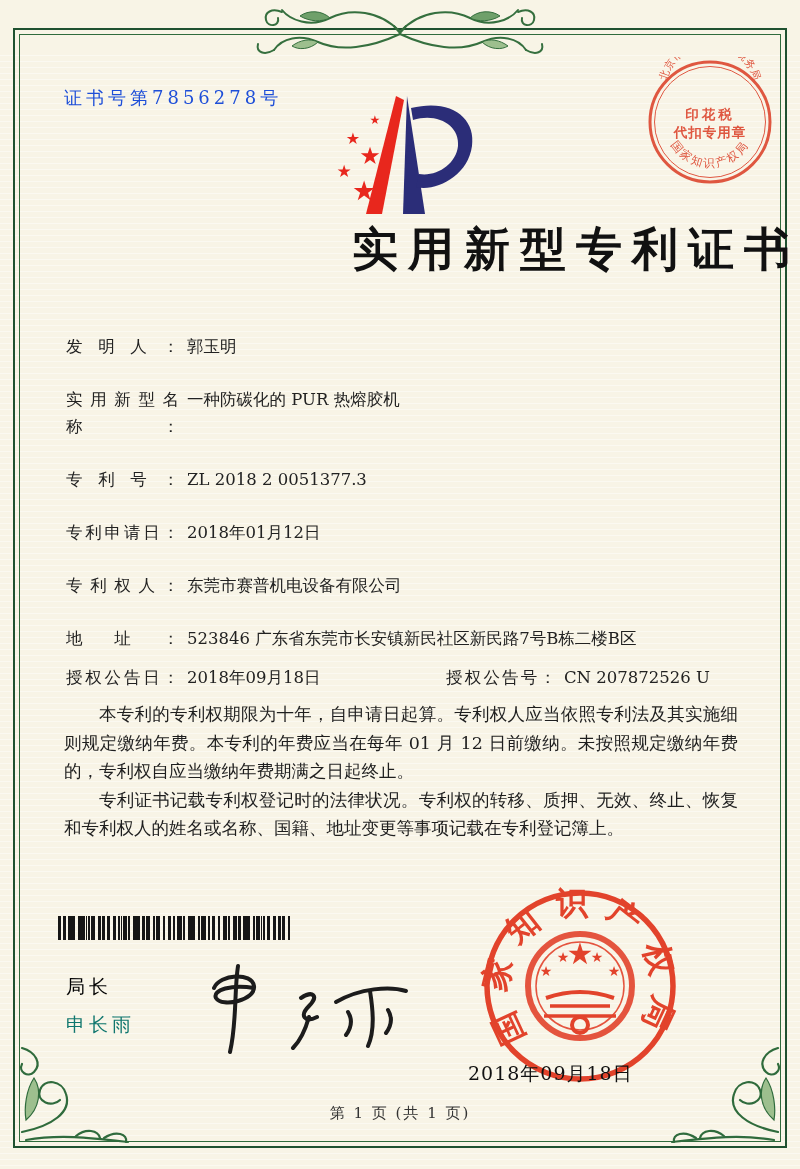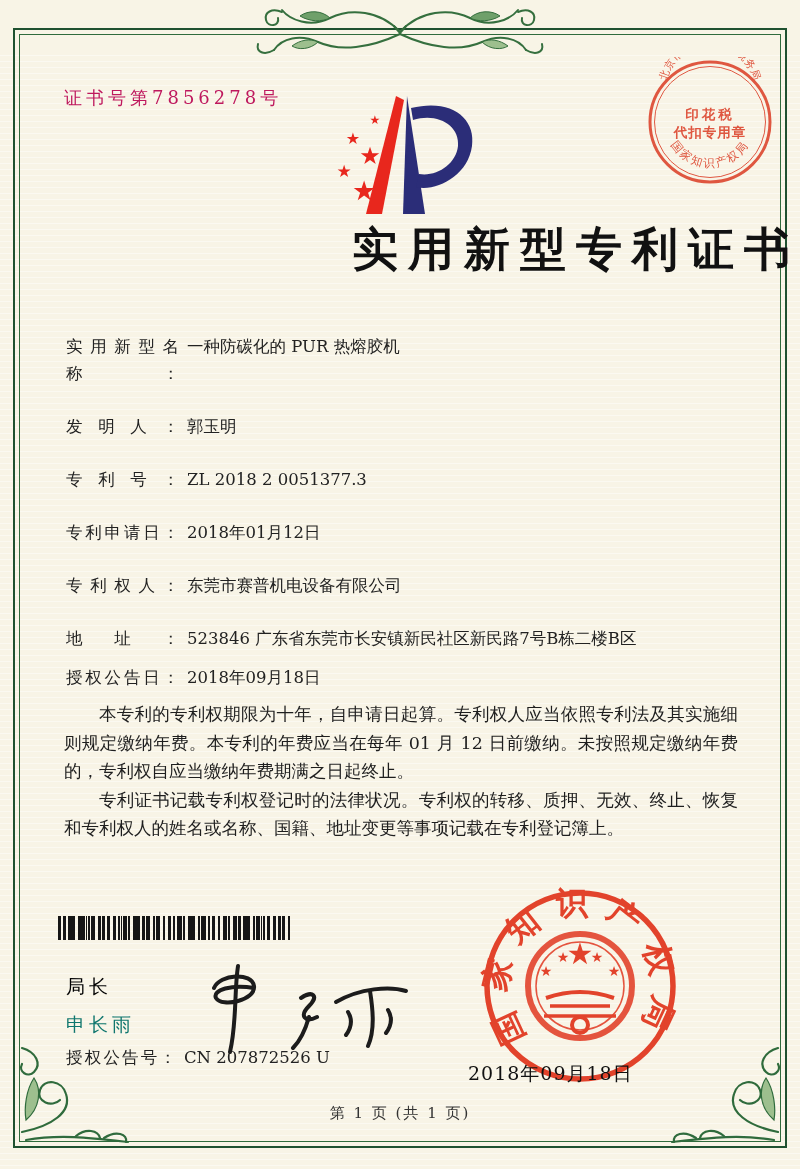--- a/index.html
+++ b/index.html
@@ -25,34 +25,34 @@
     position:absolute;left:13px;right:13px;top:28px;bottom:21px;
     border:2.6px solid #1f5130;z-index:1;pointer-events:none;
   }
   .frame-inner{
     position:absolute;left:19px;right:19px;top:34px;bottom:27px;
     border:1px solid #2f6b3c;z-index:1;pointer-events:none;
   }
   .ornament{z-index:2;}
   
   .content{z-index:3;}
-  .cert-no{left:64px;top:86px;font-size:18px;letter-spacing:4px;color:#be185d;}
+  .cert-no{left:64px;top:86px;font-size:18px;letter-spacing:4px;color:#1d4ed8;}
   .title{
     left:0;right:0;top:219px;text-align:right;
     font-size:46px;font-weight:bold;letter-spacing:10px;color:#111;
   }
   .fields{left:66px;top:333px;width:672px;font-size:16.5px;}
   .row{display:flex;line-height:27px;margin-bottom:26px;}
   .flabel{
     display:inline-block;width:113px;flex:0 0 113px;
     text-align:justify;text-align-last:justify;color:#222;
   }
   .fvalue{flex:1;padding-left:8px;color:#222;}
   .row.addr{margin-bottom:12px;}
-  .grant{display:flex;flex-direction:column;}
+  .grant{display:flex;}
   .grant .pair{display:flex;}
   .grant .pair.left{width:380px;flex:0 0 380px;}
   .grant .pair.right .flabel{width:110px;flex:0 0 110px;}
   .paras{left:64px;top:700px;width:674px;font-size:17.5px;line-height:28.5px;
     text-align:justify;color:#1e1e1e;}
   .paras p{margin:0;text-indent:2em;}
   
   .barcode{
     left:58px;top:916px;width:232px;height:24px;
     background:
@@ -149,26 +149,26 @@
   </g>
   <path d="M74,4 L82,8 L60,122 L44,122 Z" fill="#e8271d"></path>
   <path d="M85,4 L103,122 L81,122 Z" fill="#2b2d78"></path>
   <path d="M89,16 C129,6 154,26 150,54 C146,84 114,100 94,95 L97,82 C115,85 134,72 136,54 C138,34 116,20 91,28 Z" fill="#2b2d78"></path>
 </svg>
 
 <div class="layer content title">实用新型专利证书</div>
 
 <div class="layer content fields">
   <div class="row">
+    <span class="flabel">发明人：</span>
+    <span class="fvalue">郭玉明</span>
+  </div>
+  <div class="row">
     <span class="flabel">实用新型名称：</span>
     <span class="fvalue">一种防碳化的 PUR 热熔胶机</span>
-  </div>
-  <div class="row">
-    <span class="flabel">发明人：</span>
-    <span class="fvalue">郭玉明</span>
   </div>
   <div class="row">
     <span class="flabel">专利号：</span>
     <span class="fvalue">ZL 2018 2 0051377.3</span>
   </div>
   <div class="row">
     <span class="flabel">专利申请日：</span>
     <span class="fvalue">2018年01月12日</span>
   </div>
   <div class="row">

